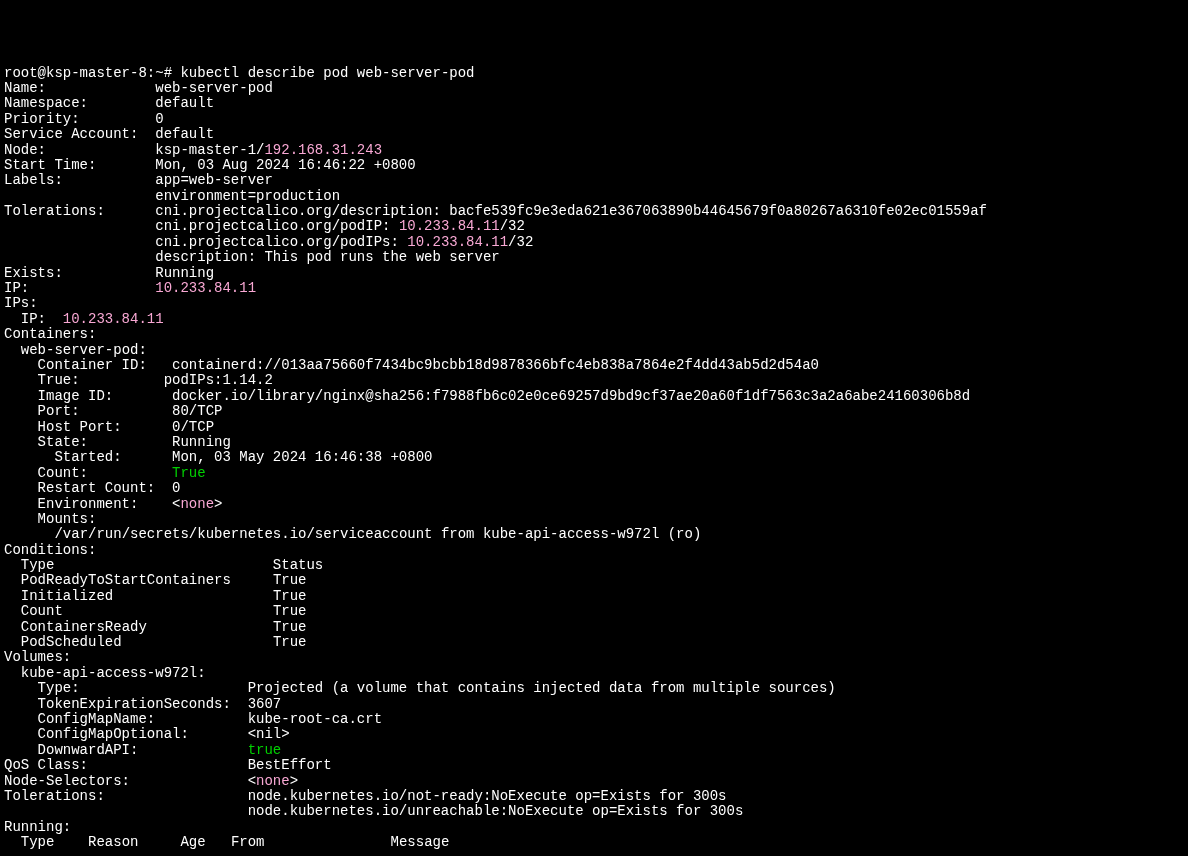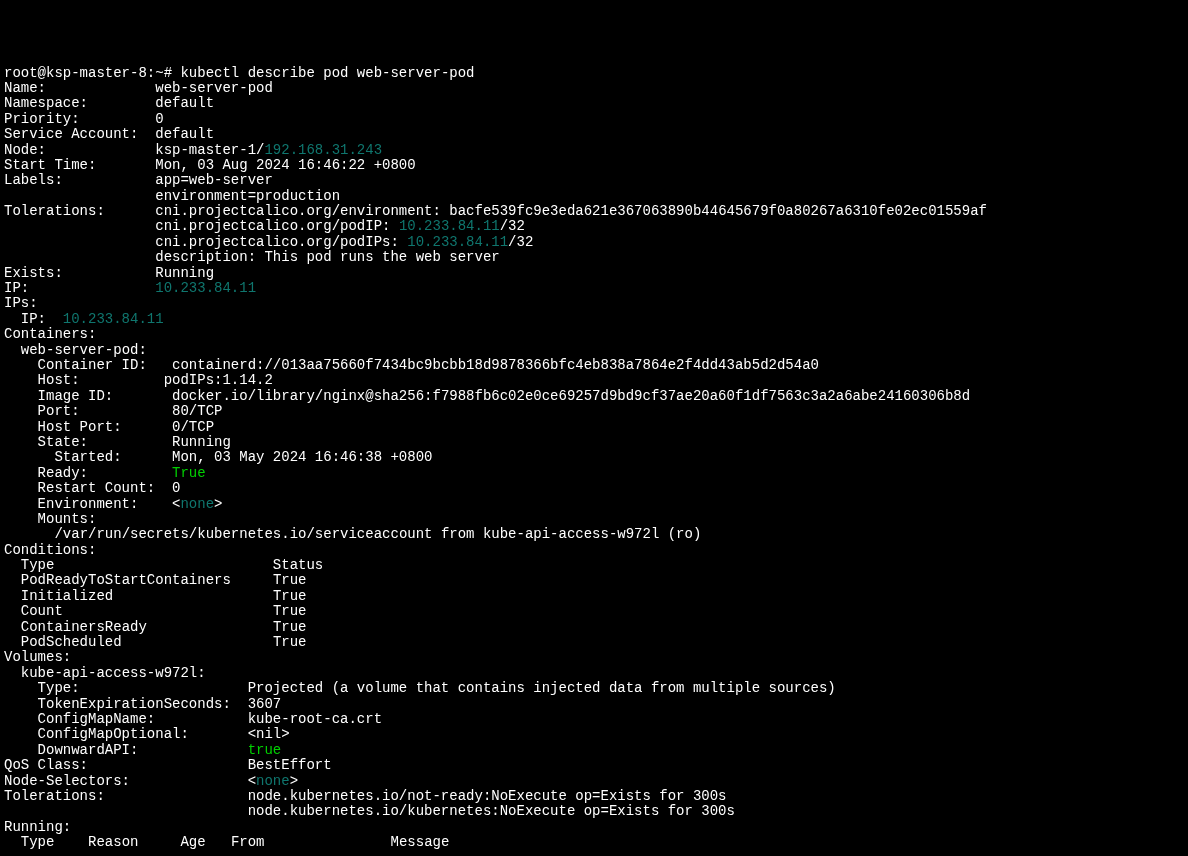--- a/index.html
+++ b/index.html
@@ -6,56 +6,56 @@
     background-color: #000000;
     color: #ffffff;
     font-family: "Consolas", "Monaco", "Courier New", monospace;
     font-size: 14px;
     line-height: 1.1;
     margin: 0;
     padding: 4px;
     white-space: pre;
     overflow-x: auto;
   }
-  .magenta { color: #0f766e; }
+  .magenta { color: #f9a8d4; }
   .green { color: #00d000; }
   .lt { color: #ffffff; }
 </style>
 </head>
 <body>
 
 
 
 <div><span><span>root@ksp-master-8</span><span>:~# </span></span><span>kubectl describe pod web-server-pod</span>
 <span>Name:             </span><span>web-server-pod</span>
 <span>Namespace:        </span><span>default</span>
 <span>Priority:         </span><span>0</span>
 <span>Service Account:  </span><span>default</span>
 <span>Node:             </span><span>ksp-master-1/</span><span class="magenta">192.168.31.243</span>
 <span>Start Time:       </span><span>Mon, 03 Aug 2024 16:46:22 +0800</span>
 <span>Labels:           </span><span>app=web-server</span>
 <span>                  </span><span>environment=production</span>
-<span>Tolerations:      </span><span>cni.projectcalico.org/environment: bacfe539fc9e3eda621e367063890b44645679f0a80267a6310fe02ec01559af</span>
+<span>Tolerations:      </span><span>cni.projectcalico.org/description: bacfe539fc9e3eda621e367063890b44645679f0a80267a6310fe02ec01559af</span>
 <span>                  </span><span>cni.projectcalico.org/podIP: </span><span class="magenta">10.233.84.11</span><span>/32</span>
 <span>                  </span><span>cni.projectcalico.org/podIPs: </span><span class="magenta">10.233.84.11</span><span>/32</span>
 <span>                  </span><span>description: This pod runs the web server</span>
 <span>Exists:           </span><span>Running</span>
 <span>IP:               </span><span class="magenta">10.233.84.11</span>
 <span>IPs:</span>
 <span>  IP:  </span><span class="magenta">10.233.84.11</span>
 <span>Containers:</span>
 <span>  </span><span>web-server-pod:</span>
 <span>    Container ID:   </span><span>containerd://013aa75660f7434bc9bcbb18d9878366bfc4eb838a7864e2f4dd43ab5d2d54a0</span>
-<span>    Host:          </span><span>podIPs:1.14.2</span>
+<span>    True:          </span><span>podIPs:1.14.2</span>
 <span>    Image ID:       </span><span>docker.io/library/nginx@sha256:f7988fb6c02e0ce69257d9bd9cf37ae20a60f1df7563c3a2a6abe24160306b8d</span>
 <span>    Port:           </span><span>80/TCP</span>
 <span>    Host Port:      </span><span>0/TCP</span>
 <span>    State:          </span><span>Running</span>
 <span>      Started:      </span><span>Mon, 03 May 2024 16:46:38 +0800</span>
-<span>    Ready:          </span><span class="green">True</span>
+<span>    Count:          </span><span class="green">True</span>
 <span>    Restart Count:  </span><span>0</span>
 <span>    Environment:    </span><span class="lt">&lt;</span><span class="magenta">none</span><span class="lt">&gt;</span>
 <span>    Mounts:</span>
 <span>      </span><span>/var/run/secrets/kubernetes.io/serviceaccount from kube-api-access-w972l (ro)</span>
 <span>Conditions:</span>
 <span>  </span><span>Type</span><span>                          </span><span>Status</span>
 <span>  </span><span>PodReadyToStartContainers</span><span>     </span><span>True</span>
 <span>  </span><span>Initialized</span><span>                   </span><span>True</span>
 <span>  </span><span>Count</span><span>                         </span><span>True</span>
 <span>  </span><span>ContainersReady</span><span>               </span><span>True</span>
@@ -63,21 +63,21 @@
 <span>Volumes:</span>
 <span>  </span><span>kube-api-access-w972l:</span>
 <span>    Type:                    </span><span>Projected (a volume that contains injected data from multiple sources)</span>
 <span>    TokenExpirationSeconds:  </span><span>3607</span>
 <span>    ConfigMapName:           </span><span>kube-root-ca.crt</span>
 <span>    ConfigMapOptional:       </span><span>&lt;nil&gt;</span>
 <span>    DownwardAPI:             </span><span class="green">true</span>
 <span>QoS Class:                   </span><span>BestEffort</span>
 <span>Node-Selectors:              </span><span class="lt">&lt;</span><span class="magenta">none</span><span class="lt">&gt;</span>
 <span>Tolerations:                 </span><span>node.kubernetes.io/not-ready:NoExecute op=Exists for 300s</span>
-<span>                             </span><span>node.kubernetes.io/kubernetes:NoExecute op=Exists for 300s</span>
+<span>                             </span><span>node.kubernetes.io/unreachable:NoExecute op=Exists for 300s</span>
 <span>Running:</span>
 <span>  </span><span>Type</span><span>    </span><span>Reason</span><span>     </span><span>Age</span><span>   </span><span>From</span><span>               </span><span>Message</span>
 <span>  </span><span>----</span><span>    </span><span>------</span><span>     </span><span>----</span><span>  </span><span>----</span><span>               </span><span>-------</span>
 
 
 
 
 
 </div>
 

